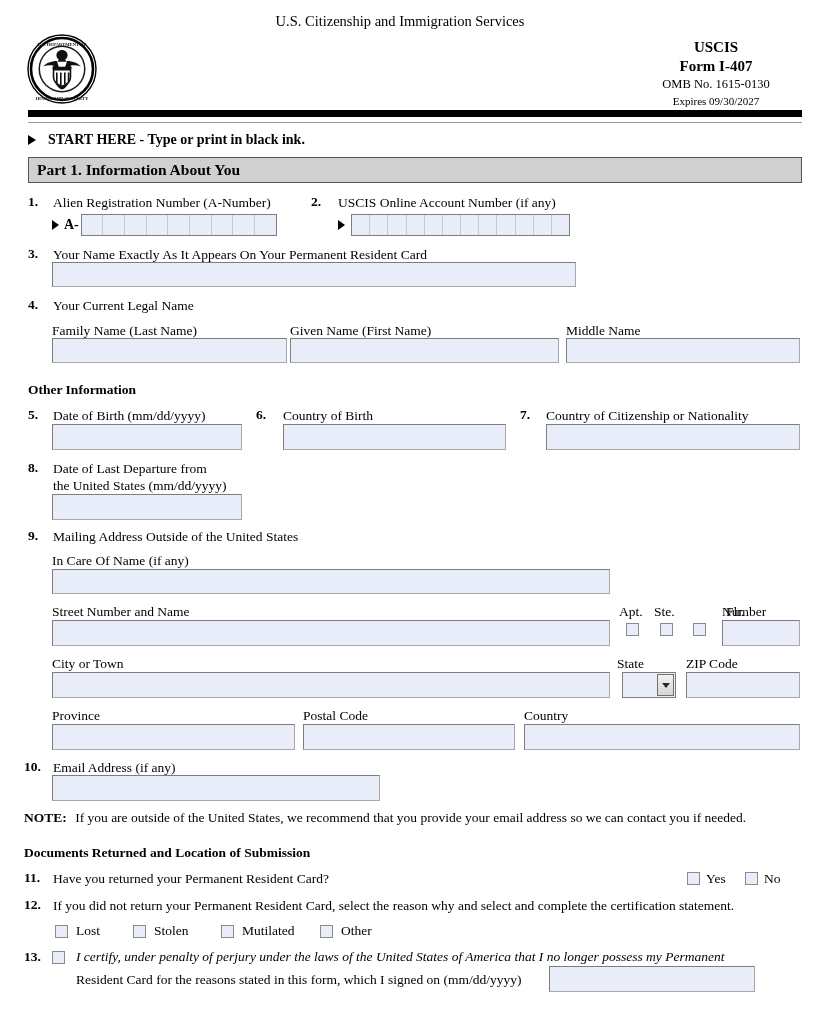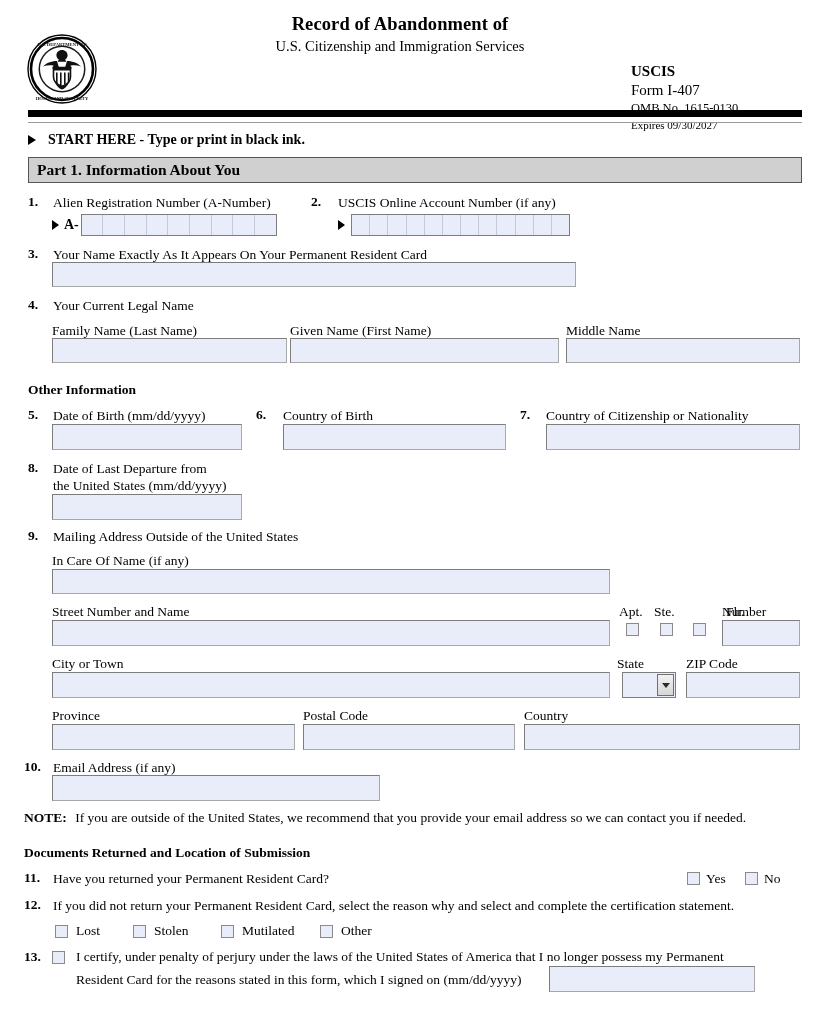--- a/index.html
+++ b/index.html
@@ -51,29 +51,29 @@
   }
   .subtitle-2 {
     font-size: 14.5px;
     line-height: 19px;
   }
   .uscis-block {
     position: absolute;
     right: 28px;
     top: 38px;
     width: 170px;
-    margin-top: 24px;
+    text-align: center;
   }
   .uscis-name {
     font-weight: bold;
     font-size: 15px;
     line-height: 19px;
   }
   .uscis-form {
-    font-weight: normal;
+    font-weight: bold;
     font-size: 15px;
     line-height: 19px;
   }
   .uscis-omb {
     font-size: 12.5px;
     line-height: 17px;
   }
   .uscis-exp {
     font-size: 11px;
     line-height: 17px;
@@ -228,21 +228,20 @@
       <rect x="41.8" y="39.5" width="1.6" height="10" fill="#111111"></rect>
 
       <path d="M29 50c2 3.5 4.4 5.6 7 6.6 2.6-1 5-3.1 7-6.6-2 1.6-4.4 2.6-7 2.6s-5-1-7-2.6z" fill="#111111"></path>
 
       <text x="36" y="12.5" font-family="Liberation Serif, serif" font-size="4.6" font-weight="bold" text-anchor="middle" fill="#111111">U.S. DEPARTMENT OF</text>
       <text x="36" y="67" font-family="Liberation Serif, serif" font-size="4.6" font-weight="bold" text-anchor="middle" fill="#111111">HOMELAND SECURITY</text>
     </svg>
   </div>
 
   <div class="title-block">
-    <div class="title-line">Record of Abandonment of</div>
     <div class="subtitle-2">U.S. Citizenship and Immigration Services</div>
   </div>
 
   <div class="uscis-block">
     <div class="uscis-name">USCIS</div>
     <div class="uscis-form">Form I-407</div>
     <div class="uscis-omb">OMB No. 1615-0130</div>
     <div class="uscis-exp">Expires 09/30/2027</div>
   </div>
 </div>
@@ -403,15 +402,15 @@
 <div class="abs lbl" style="left:154px; top:922px;">Stolen</div>
 
 <div class="abs cbx" style="left:221px; top:925px;"></div>
 <div class="abs lbl" style="left:242px; top:922px;">Mutilated</div>
 
 <div class="abs cbx" style="left:320px; top:925px;"></div>
 <div class="abs lbl" style="left:341px; top:922px;">Other</div>
 
 <div class="abs num" style="left:24px; top:949px;">13.</div>
 <div class="abs cbx" style="left:52px; top:951px;"></div>
-<div class="abs lbl" style="left:76px; top:948px;">I certify, under penalty of perjury under the laws of the United States of America that I no longer possess my Permanent</div>
+<div class="abs lbl" style="left:76px; top:948px;font-style:italic;">I certify, under penalty of perjury under the laws of the United States of America that I no longer possess my Permanent</div>
 <div class="abs lbl" style="left:76px; top:971px;">Resident Card for the reasons stated in this form, which I signed on (mm/dd/yyyy)</div>
 <div class="abs box" style="left:549px; top:966px; width:206px; height:26px;"></div>
 
 </body></html>

